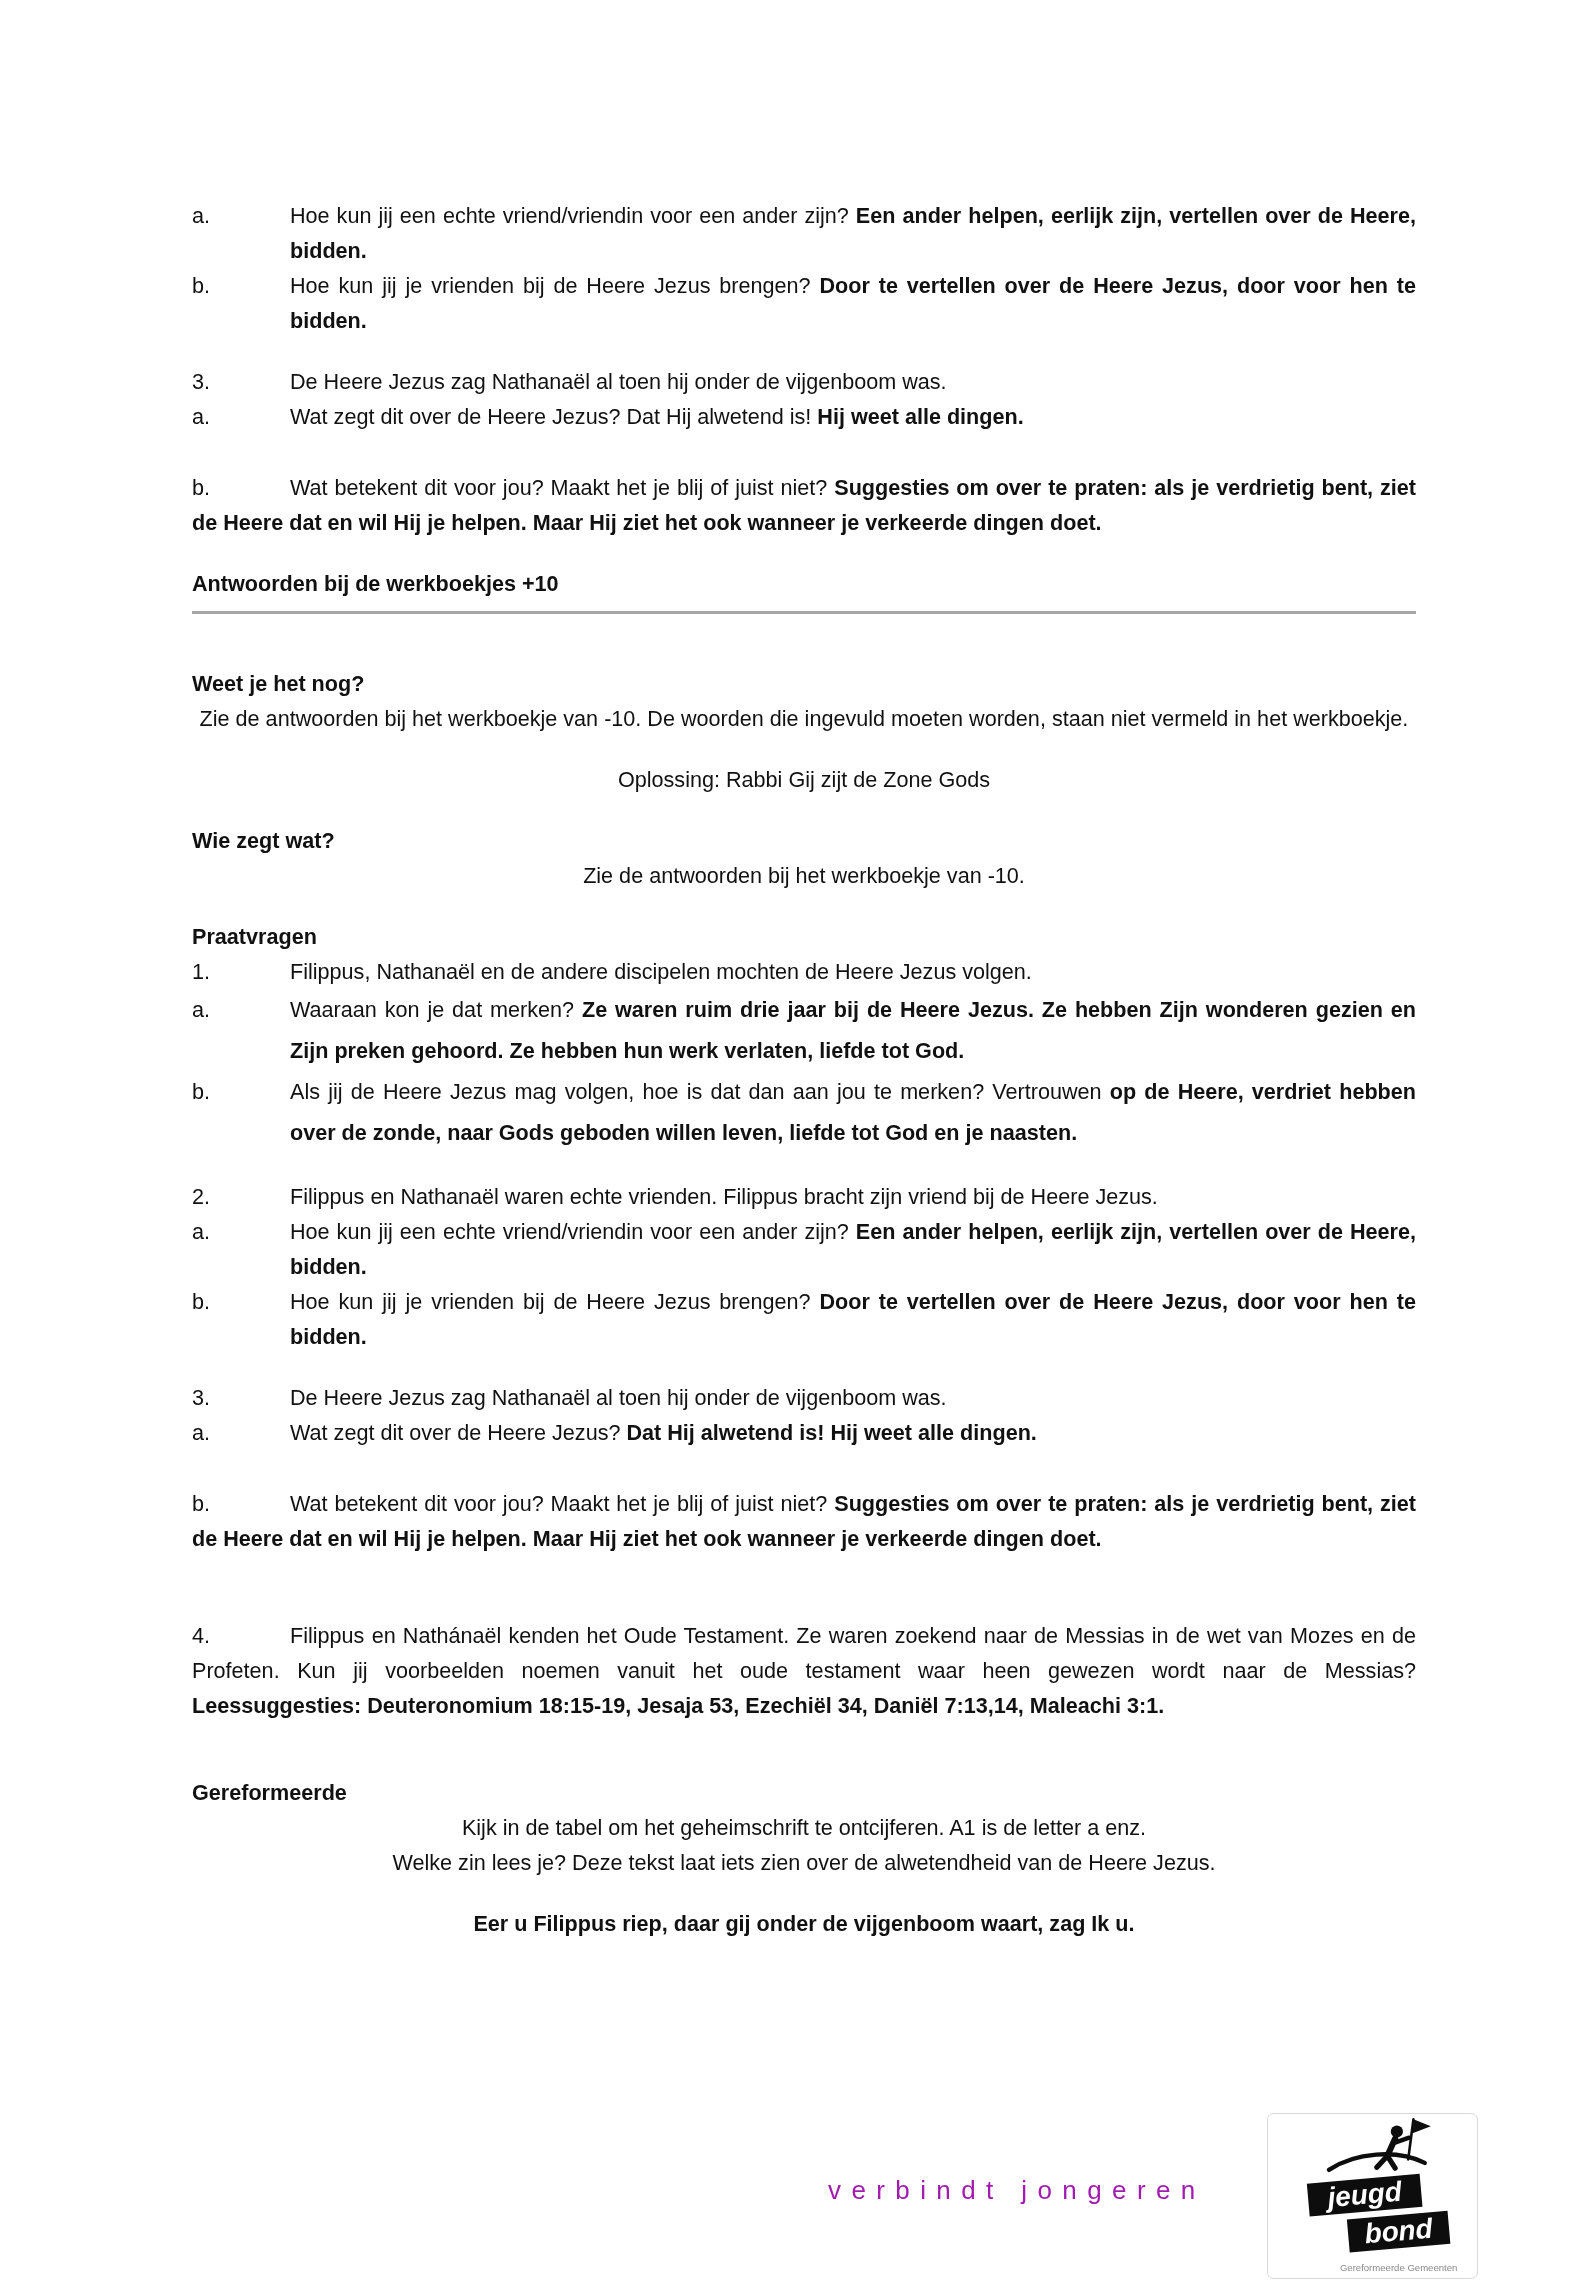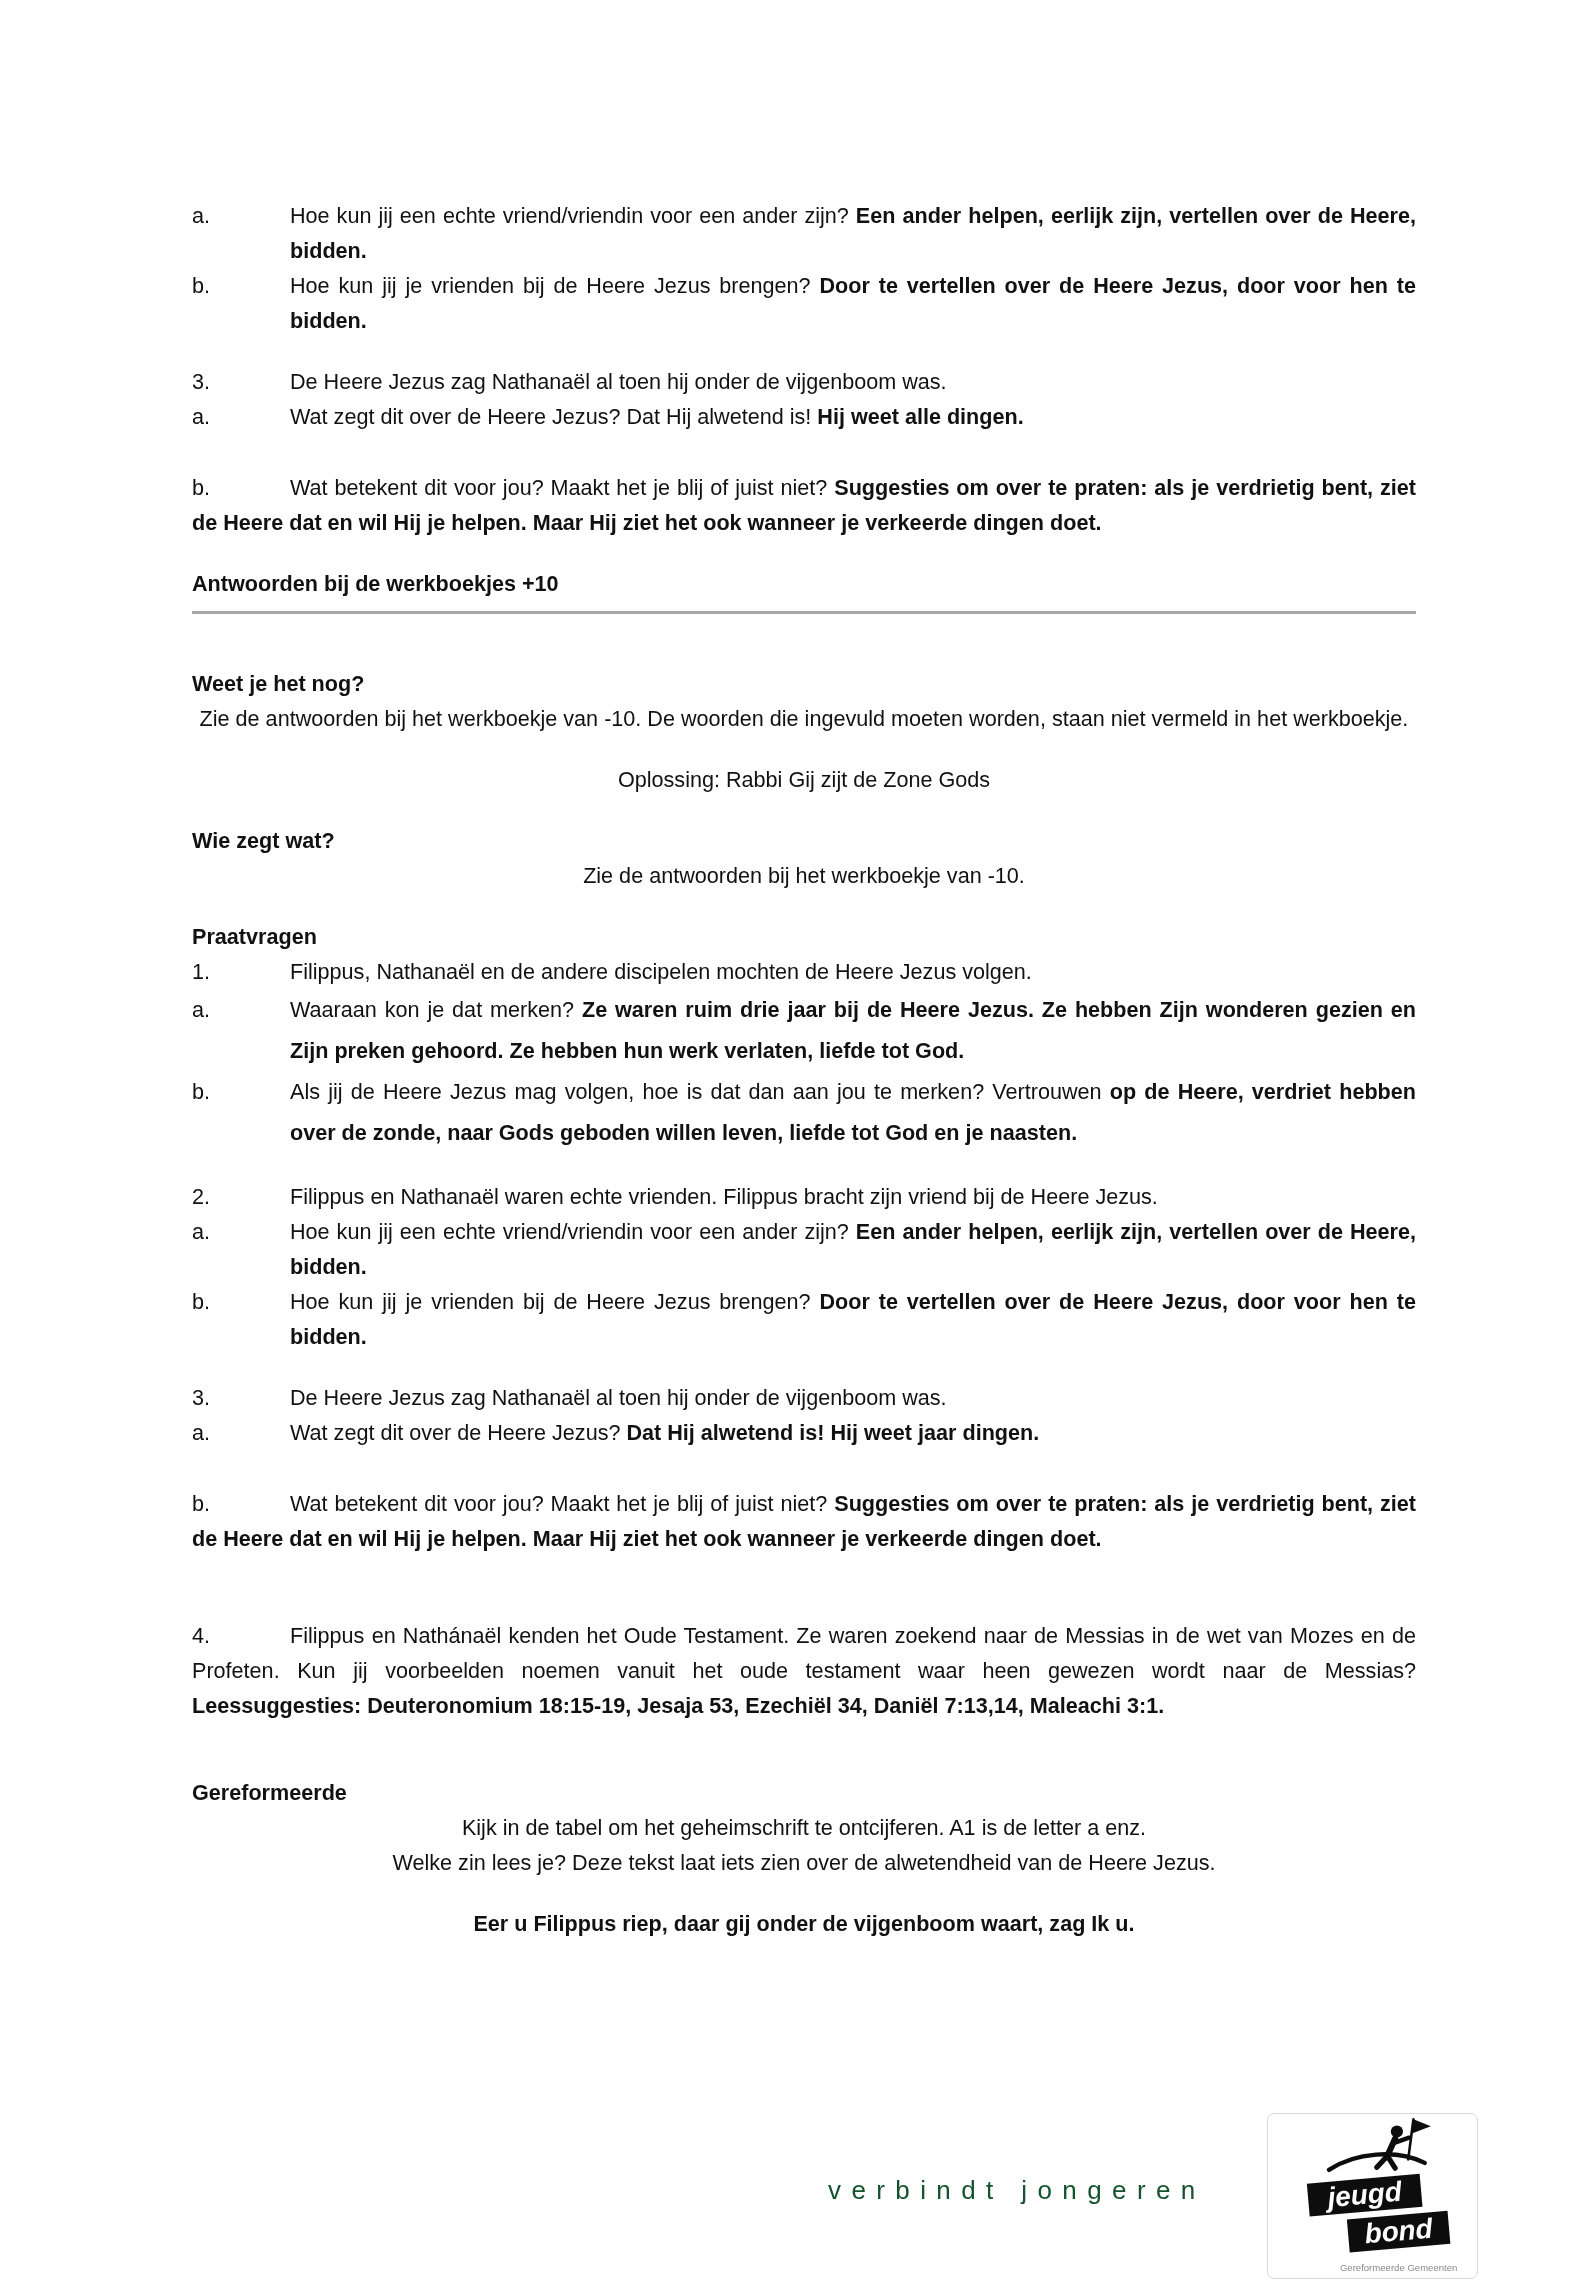--- a/index.html
+++ b/index.html
@@ -61,21 +61,21 @@
   }
   .spacer {
     height: 26px;
   }
   .tagline {
     position: absolute;
     left: 828px;
     top: 2175px;
     font-size: 26px;
     letter-spacing: 10.4px;
-    color: #14532d;
+    color: #a21caf;
     white-space: nowrap;
   }
   .logo-box {
     position: absolute;
     left: 1267px;
     top: 2113px;
     width: 211px;
     height: 166px;
     background: #ffffff;
     border: 1.7px solid #d9d9d9;
@@ -150,21 +150,21 @@
         <div class="marker-col">b.</div>
         <div class="body"><span>Hoe kun jij je vrienden bij de Heere Jezus brengen? </span><span class="b">Door te vertellen over de Heere Jezus, door voor hen te bidden.</span></div>
       </div>
       <div class="spacer"></div>
       <div class="item hang">
         <div class="marker-col">3.</div>
         <div class="body"><span>De Heere Jezus zag Nathanaël al toen hij onder de vijgenboom was.</span></div>
       </div>
       <div class="item hang">
         <div class="marker-col">a.</div>
-        <div class="body"><span>Wat zegt dit over de Heere Jezus? </span><span class="b">Dat Hij alwetend is! Hij weet jaar dingen.</span></div>
+        <div class="body"><span>Wat zegt dit over de Heere Jezus? </span><span class="b">Dat Hij alwetend is! Hij weet alle dingen.</span></div>
       </div>
       <div class="item flush"><span class="marker-inline">b.</span><span>Wat betekent dit voor jou? Maakt het je blij of juist niet? </span><span class="b">Suggesties om over te praten: als je verdrietig bent, ziet de Heere dat en wil Hij je helpen. Maar Hij ziet het ook wanneer je verkeerde dingen doet.</span></div>
       <div class="spacer"></div>
       <div class="item flush"><span class="marker-inline">4.</span><span>Filippus en Nathánaël kenden het Oude Testament. Ze waren zoekend naar de Messias in de wet van Mozes en de Profeten. Kun jij voorbeelden noemen vanuit het oude testament waar heen gewezen wordt naar de Messias? </span><span class="b">Leessuggesties: Deuteronomium 18:15-19, Jesaja 53, Ezechiël 34, Daniël 7:13,14, Maleachi 3:1.</span></div>
       <div class="spacer"></div>
       <div class="spacer"></div>
       <div class="heading">Gereformeerde</div>
       <div class="paragraph"><span>Kijk in de tabel om het geheimschrift te ontcijferen. A1 is de letter a enz.</span></div>
       <div class="paragraph"><span>Welke zin lees je? Deze tekst laat iets zien over de alwetendheid van de Heere Jezus.</span></div>
       <div class="spacer"></div>

